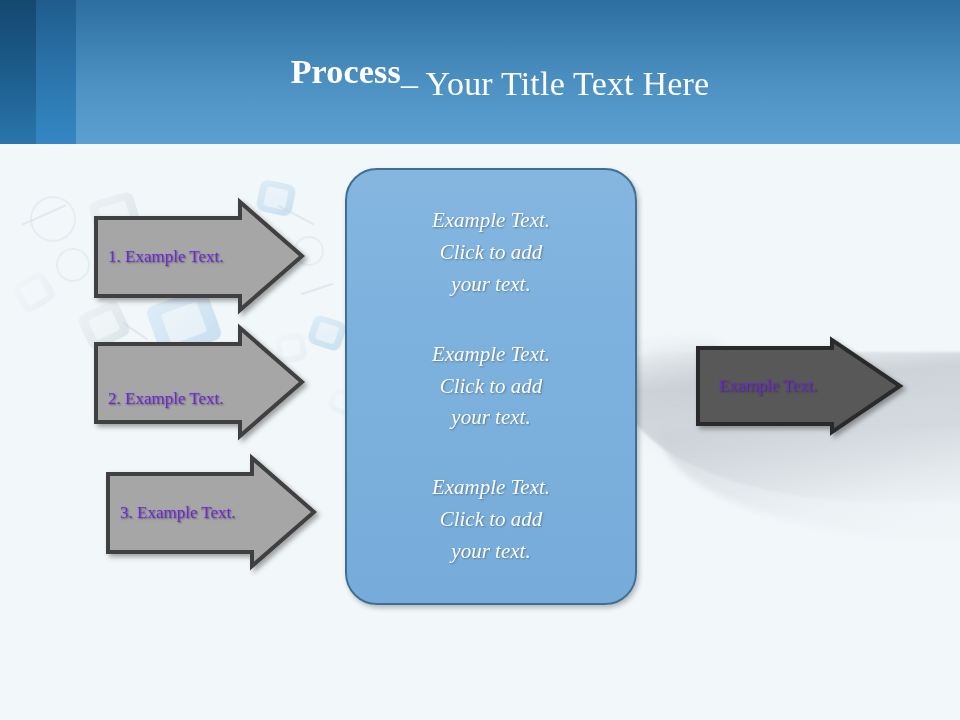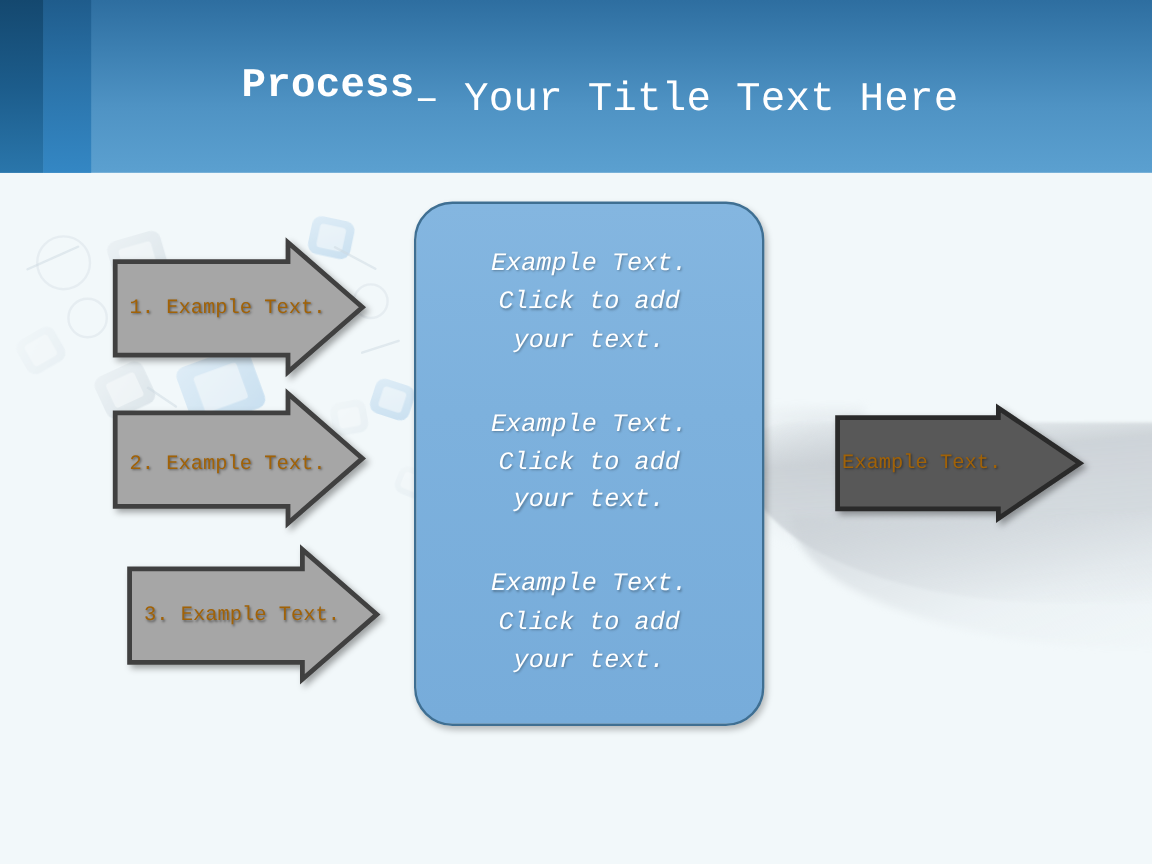--- a/index.html
+++ b/index.html
@@ -7,21 +7,21 @@
     margin: 0;
     padding: 0;
     background: #ffffff;
   }
   #slide {
     position: relative;
     width: 960px;
     height: 720px;
     overflow: hidden;
     background: #f2f8fa;
-    font-family: Liberation Mono, monospace;
+    font-family: Liberation Serif, serif;
     -webkit-font-smoothing: antialiased;
   }
 
   
   .bg-base {
     position: absolute;
     inset: 0;
     background: #f2f8fa;
   }
   
@@ -129,21 +129,21 @@
   
   .arrow {
     position: absolute;
     display: block;
   }
   .arrow svg { display: block; overflow: visible; }
   .arrow-label {
     position: absolute;
     display: flex;
     align-items: center;
-    color: #a16207;
+    color: #6d28d9;
     font-size: 17px;
     white-space: nowrap;
     text-shadow: 1px 1px 2px rgba(0,0,0,0.45);
     pointer-events: none;
   }
 
   
   .center-box {
     position: absolute;
     left: 345px; top: 168px;
@@ -225,21 +225,21 @@
 
   <div class="arrow" style="left:90px; top:322px;">
     <svg width="218" height="122" viewBox="0 0 218 122">
       <defs>
         <filter id="shA2" x="-20%" y="-20%" width="150%" height="150%">
           <feDropShadow dx="3" dy="3" stdDeviation="2.5" flood-color="#000" flood-opacity="0.35"></feDropShadow>
         </filter>
       </defs>
       <polygon points="6,22 150,22 150,6 212,60 150,114 150,100 6,100" fill="#a6a6a6" stroke="#404040" stroke-width="4" stroke-linejoin="miter" filter="url(#shA2)"></polygon>
     </svg>
-    <div class="arrow-label" style="left:18px; top:4px; width:160px; height:122px; justify-content:flex-start;">2. Example Text.</div>
+    <div class="arrow-label" style="left:18px; top:16px; width:160px; height:122px; justify-content:flex-start;">2. Example Text.</div>
   </div>
 
   <div class="arrow" style="left:102px; top:452px;">
     <svg width="218" height="122" viewBox="0 0 218 122">
       <defs>
         <filter id="shA3" x="-20%" y="-20%" width="150%" height="150%">
           <feDropShadow dx="3" dy="3" stdDeviation="2.5" flood-color="#000" flood-opacity="0.35"></feDropShadow>
         </filter>
       </defs>
       <polygon points="6,22 150,22 150,6 212,60 150,114 150,100 6,100" fill="#a6a6a6" stroke="#404040" stroke-width="4" stroke-linejoin="miter" filter="url(#shA3)"></polygon>

